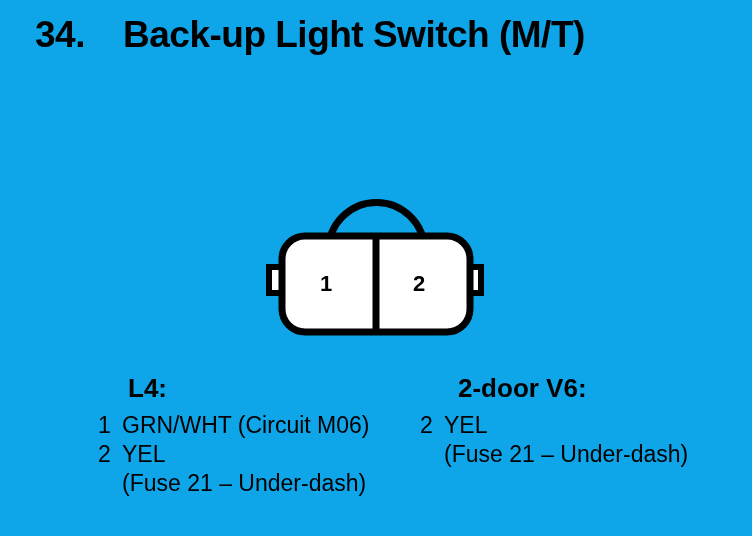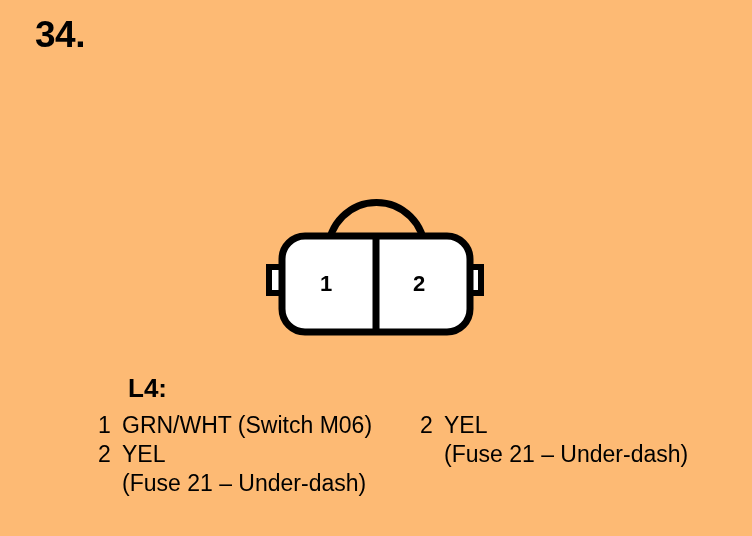--- a/index.html
+++ b/index.html
@@ -1,20 +1,20 @@
 <!DOCTYPE html>
 <html><head>
 <meta charset="utf-8">
 <style>
   html, body { margin: 0; padding: 0; background: #e8e8e8; }
   .page {
     position: relative;
     width: 752px;
     height: 536px;
-    background: #fdba74;
+    background: #0ea5e9;
     color: #000000;
     font-family: "Liberation Sans", sans-serif;
     overflow: hidden;
   }
 
   
   .item-number {
     position: absolute;
     left: 35px;
     top: 15px;
@@ -94,20 +94,21 @@
   }
   .pin-label { display: inline-block; }
 </style>
 </head>
 <body>
 
 <div class="page">
 
   <span class="item-number">34.</span>
 
+  <h1 class="page-title">Back-up Light Switch (M/T)</h1>
 
 
   <figure class="connector-figure">
     <svg viewBox="0 0 240 150" width="240" height="150">
 
       <circle cx="121.5" cy="54.5" r="48" fill="none" stroke="#000000" stroke-width="7"></circle>
 
       <rect x="14" y="71" width="16" height="26" fill="#ffffff" stroke="#000000" stroke-width="6"></rect>
       <rect x="210" y="71" width="16" height="26" fill="#ffffff" stroke="#000000" stroke-width="6"></rect>
 
@@ -115,24 +116,25 @@
 
       <line x1="121" y1="40" x2="121" y2="136" stroke="#000000" stroke-width="7"></line>
 
       <text class="cavity-label" x="71" y="95" text-anchor="middle">1</text>
       <text class="cavity-label" x="164" y="95" text-anchor="middle">2</text>
     </svg>
   </figure>
 
   <h2 class="variant-heading left">L4:</h2>
 
+  <h2 class="variant-heading right">2-door V6:</h2>
 
   <div class="pin-list left">
     <div class="pin-row">
-      <span class="pin-num">1</span><span class="pin-label">GRN/WHT (Switch M06)</span>
+      <span class="pin-num">1</span><span class="pin-label">GRN/WHT (Circuit M06)</span>
     </div>
     <div class="pin-row">
       <span class="pin-num">2</span><span class="pin-label">YEL</span>
     </div>
     <div class="pin-row">
       <span class="pin-num"></span><span class="pin-label">(Fuse 21 – Under-dash)</span>
     </div>
   </div>
 
   <div class="pin-list right">

